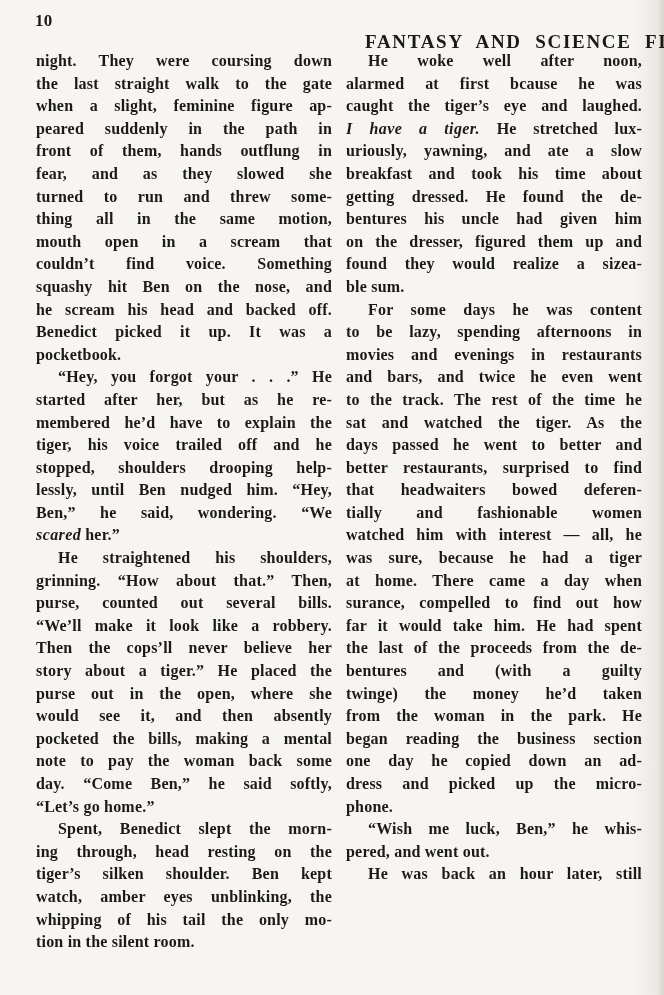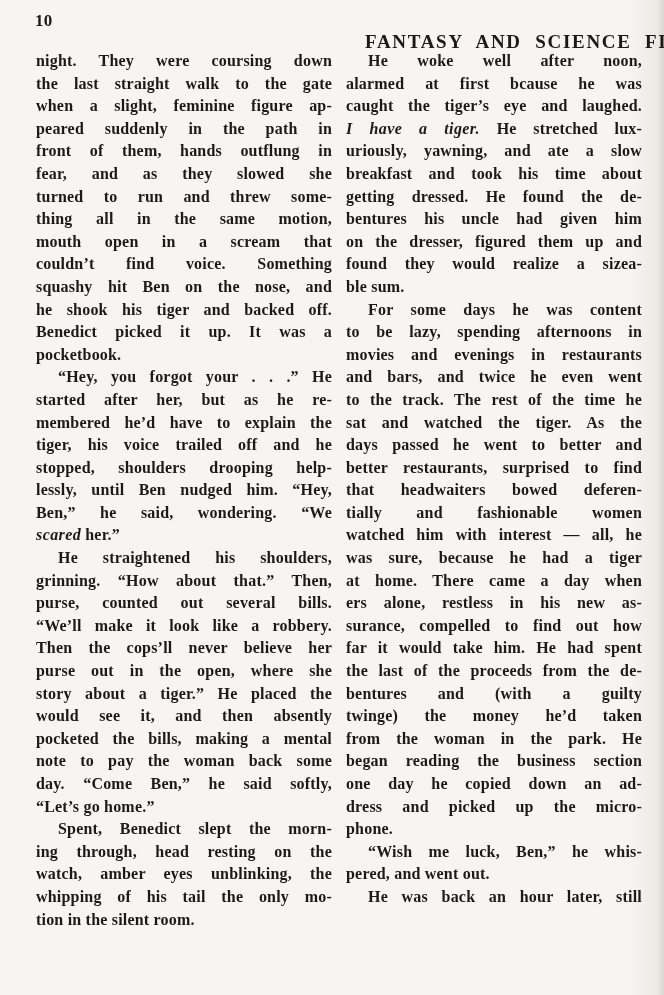--- a/index.html
+++ b/index.html
@@ -56,51 +56,52 @@
           <div class="line">the last straight walk to the gate</div>
           <div class="line">when a slight, feminine figure ap-</div>
           <div class="line">peared suddenly in the path in</div>
           <div class="line">front of them, hands outflung in</div>
           <div class="line">fear, and as they slowed she</div>
           <div class="line">turned to run and threw some-</div>
           <div class="line">thing all in the same motion,</div>
           <div class="line">mouth open in a scream that</div>
           <div class="line">couldn’t find voice. Something</div>
           <div class="line">squashy hit Ben on the nose, and</div>
-          <div class="line">he shook his tiger and backed off.</div>
+          <div class="line">he scream his head and backed off.</div>
           <div class="line">Benedict picked it up. It was a</div>
           <div class="line end">pocketbook.</div>
         </div>
         <div class="para">
           <div class="line ind">“Hey, you forgot your . . .” He</div>
           <div class="line">started after her, but as he re-</div>
           <div class="line">membered he’d have to explain the</div>
           <div class="line">tiger, his voice trailed off and he</div>
           <div class="line">stopped, shoulders drooping help-</div>
           <div class="line">lessly, until Ben nudged him. “Hey,</div>
           <div class="line">Ben,” he said, wondering. “We</div>
           <div class="line end"><i>scared</i> her.”</div>
         </div>
         <div class="para">
           <div class="line ind">He straightened his shoulders,</div>
           <div class="line">grinning. “How about that.” Then,</div>
           <div class="line">purse, counted out several bills.</div>
           <div class="line">“We’ll make it look like a robbery.</div>
           <div class="line">Then the cops’ll never believe her</div>
+          <div class="line">story about a tiger.” He placed the</div>
           <div class="line">purse out in the open, where she</div>
-          <div class="line">story about a tiger.” He placed the</div>
           <div class="line">would see it, and then absently</div>
           <div class="line">pocketed the bills, making a mental</div>
           <div class="line">note to pay the woman back some</div>
           <div class="line">day. “Come Ben,” he said softly,</div>
           <div class="line end">“Let’s go home.”</div>
         </div>
         <div class="para">
           <div class="line ind">Spent, Benedict slept the morn-</div>
           <div class="line">ing through, head resting on the</div>
+          <div class="line">tiger’s silken shoulder. Ben kept</div>
           <div class="line">watch, amber eyes unblinking, the</div>
           <div class="line">whipping of his tail the only mo-</div>
           <div class="line end">tion in the silent room.</div>
         </div>
       </div>
     <div class="col">
         <div class="para">
           <div class="line ind">He woke well after noon,</div>
           <div class="line">alarmed at first bcause he was</div>
           <div class="line">caught the tiger’s eye and laughed.</div>
@@ -120,21 +121,20 @@
           <div class="line">and bars, and twice he even went</div>
           <div class="line">to the track. The rest of the time he</div>
           <div class="line">sat and watched the tiger. As the</div>
           <div class="line">days passed he went to better and</div>
           <div class="line">better restaurants, surprised to find</div>
           <div class="line">that headwaiters bowed deferen-</div>
           <div class="line">tially and fashionable women</div>
           <div class="line">watched him with interest — all, he</div>
           <div class="line">was sure, because he had a tiger</div>
           <div class="line">at home. There came a day when</div>
-          <div class="line">ers alone, restless in his new as-</div>
           <div class="line">surance, compelled to find out how</div>
           <div class="line">far it would take him. He had spent</div>
           <div class="line">the last of the proceeds from the de-</div>
           <div class="line">bentures and (with a guilty</div>
           <div class="line">twinge) the money he’d taken</div>
           <div class="line">from the woman in the park. He</div>
           <div class="line">began reading the business section</div>
           <div class="line">one day he copied down an ad-</div>
           <div class="line">dress and picked up the micro-</div>
           <div class="line end">phone.</div>

